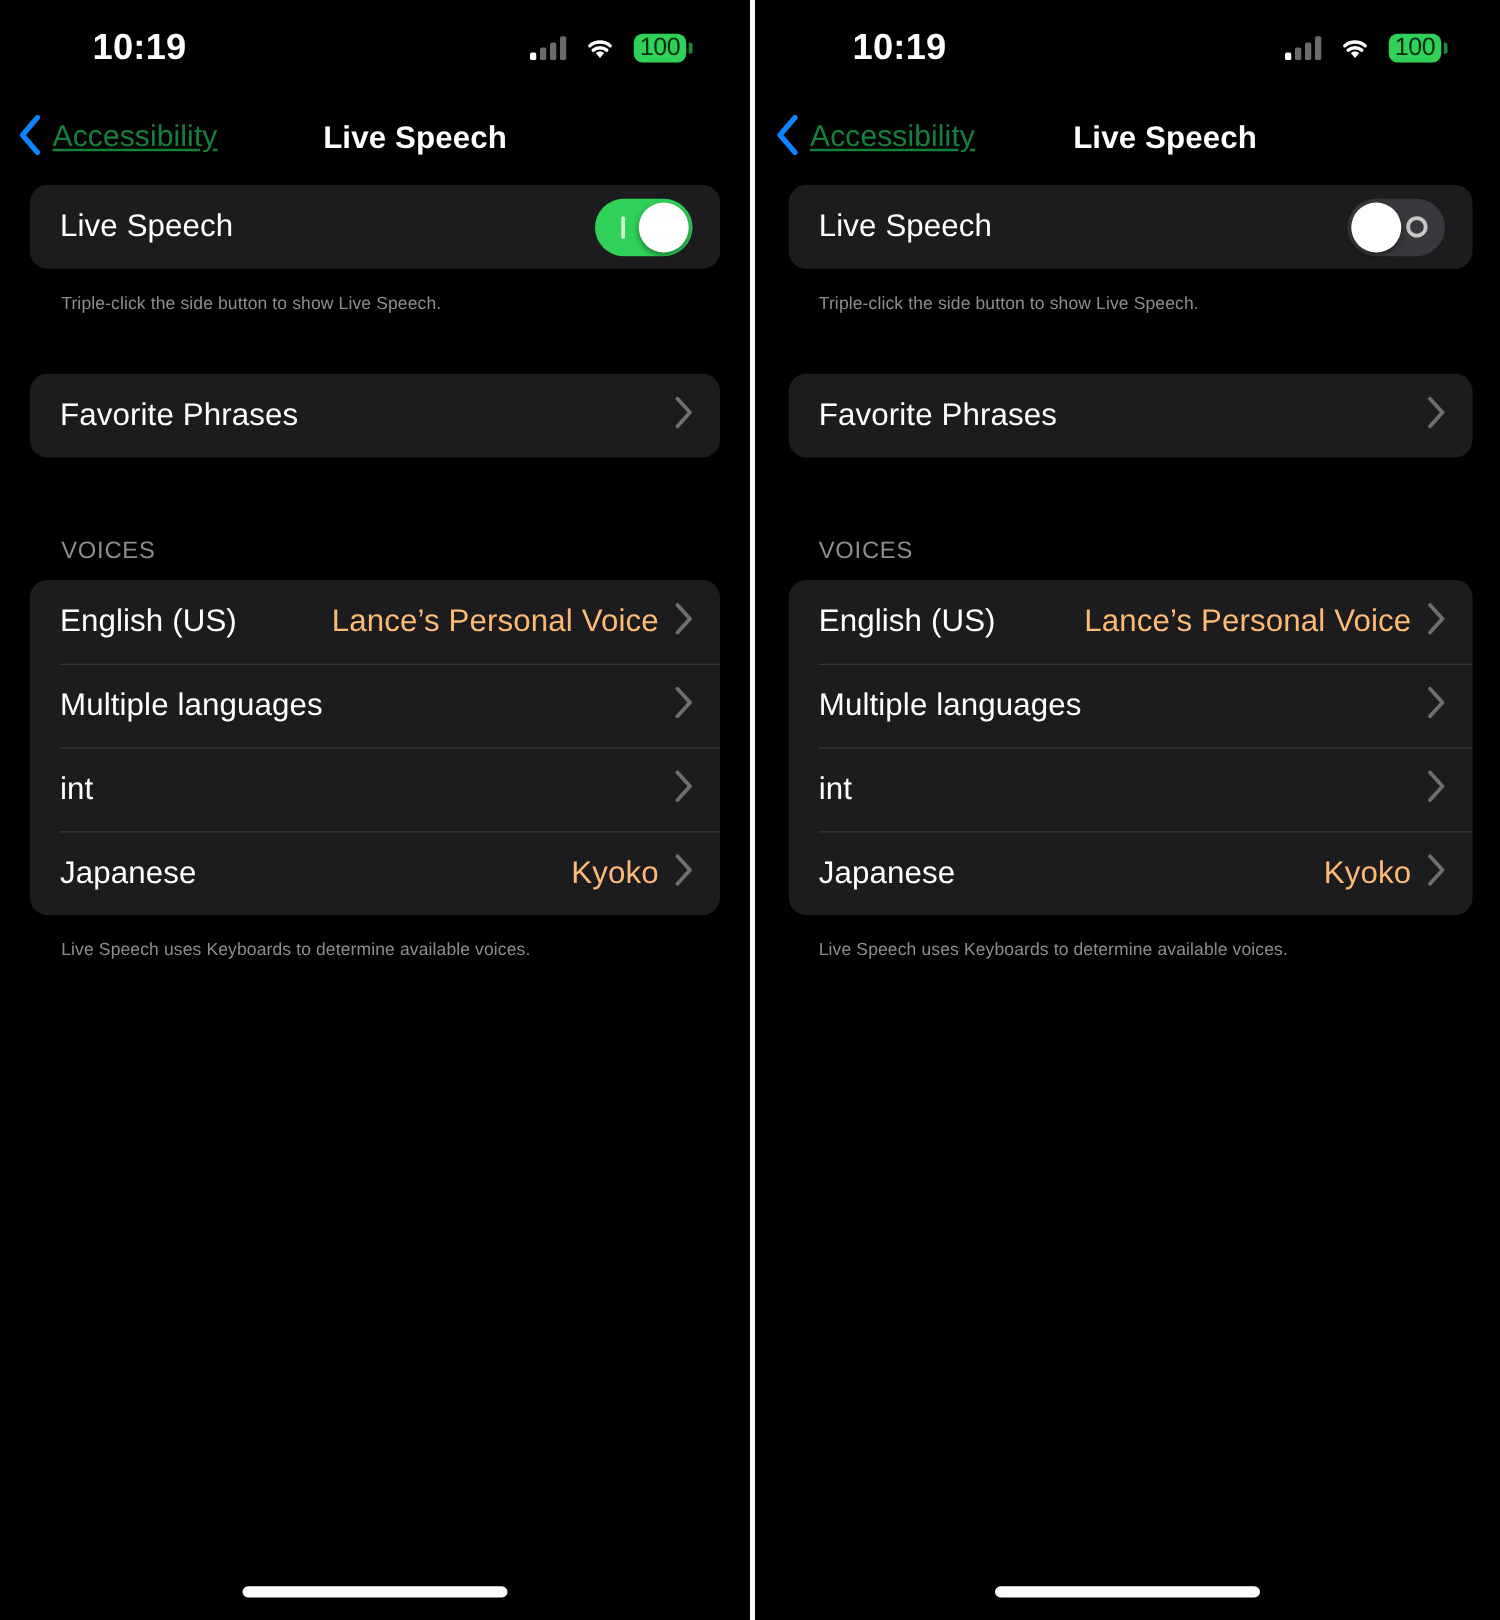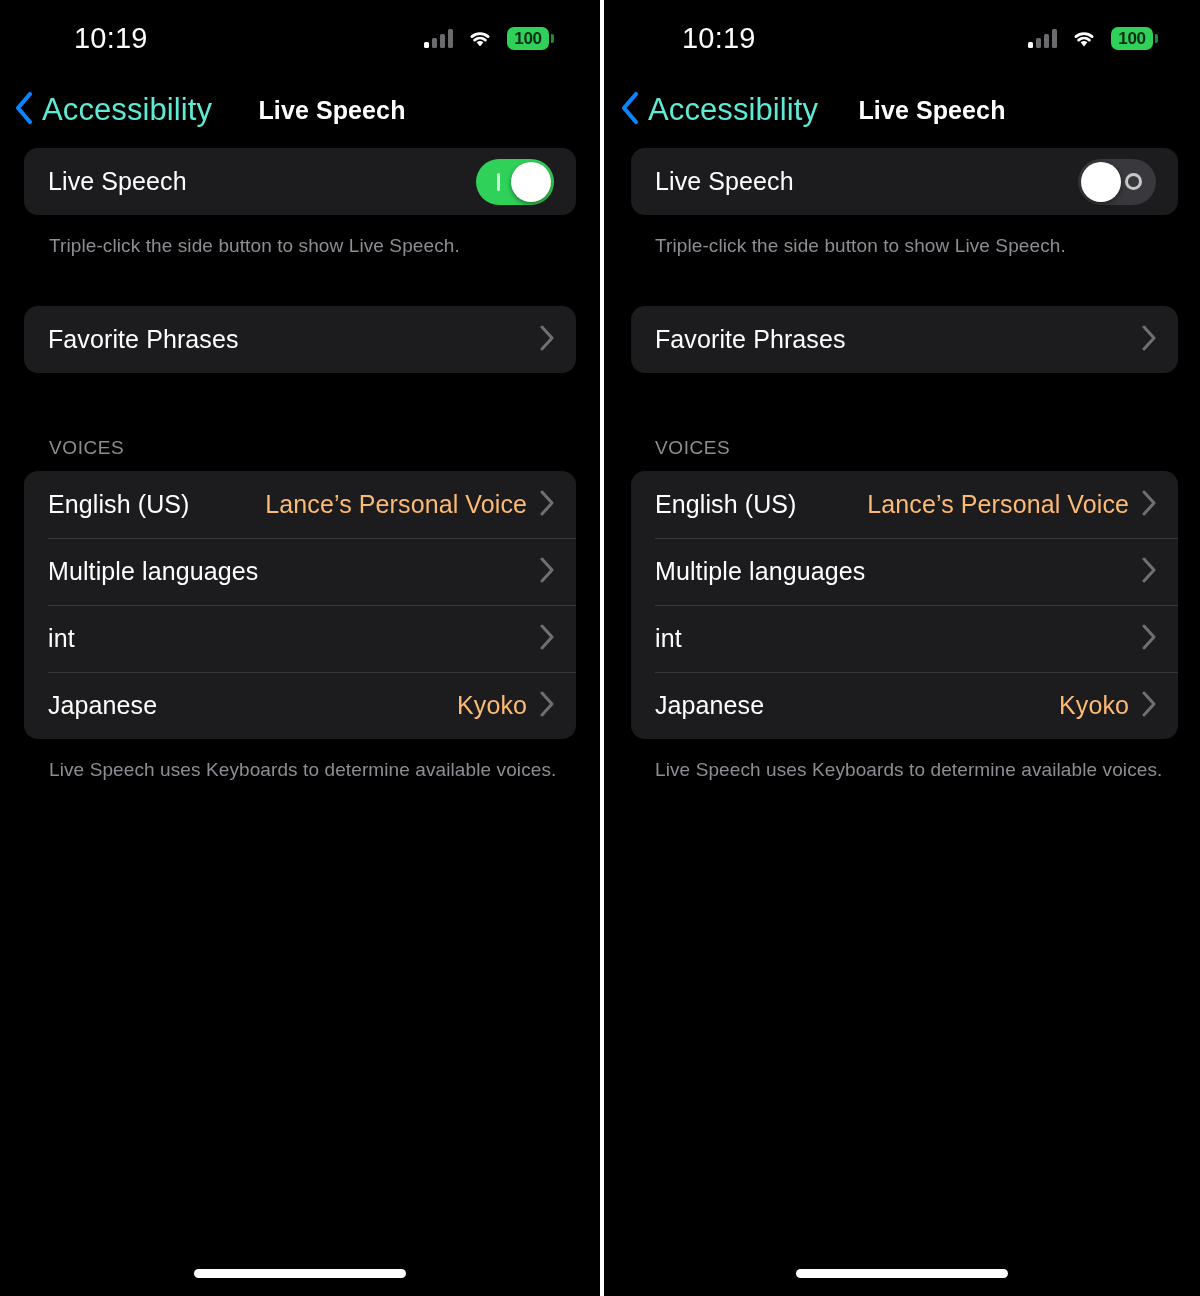--- a/index.html
+++ b/index.html
@@ -17,21 +17,21 @@
   .panel-right { width:596px; }
 
   
   .statusbar {
     position:relative; height:72px;
     display:flex; align-items:center; justify-content:space-between;
   }
   .panel-left  .statusbar { padding:0 46px 0 74px; }
   .panel-right .statusbar { padding:0 42px 0 78px; }
   .clock {
-    color:#fff; font-size:29px; font-weight:400; letter-spacing:0.2px;
+    color:#fff; font-size:29px; font-weight:700; letter-spacing:0.2px;
     padding-top:4px;
   }
   .status-icons { display:flex; align-items:center; gap:14px; padding-top:4px; }
 
   .signal { display:flex; align-items:flex-end; gap:3px; height:19px; }
   .signal i { display:block; width:5px; background:#6b6b6e; border-radius:1.5px; }
   .signal i:nth-child(1){ height:6px; background:#ffffff; }
   .signal i:nth-child(2){ height:10px; }
   .signal i:nth-child(3){ height:14px; }
   .signal i:nth-child(4){ height:19px; }
@@ -40,40 +40,40 @@
   .wifi svg { display:block; }
 
   .battery {
     display:flex; align-items:center;
   }
   .battery-body {
     width:42px; height:23px; border-radius:7px; background:#30d158;
     display:flex; align-items:center; justify-content:center;
   }
   .battery-pct {
-    font-size:17px; font-weight:700; color:#0a2c14; letter-spacing:-0.3px;
+    font-size:20px; font-weight:400; color:#0a2c14; letter-spacing:-0.3px;
     line-height:1;
   }
   .battery-cap {
     width:3px; height:9px; background:#30d158; border-radius:0 2px 2px 0;
     margin-left:2px; opacity:.65;
   }
 
   
   .navbar {
     position:relative; height:76px; display:flex; align-items:center;
   }
   .panel-left  .navbar { padding-left:14px; }
   .panel-right .navbar { padding-left:16px; }
   .back {
     display:flex; align-items:center; gap:8px; cursor:pointer;
     color:#0a84ff;
   }
   .back-chevron { display:block; }
-  .back-label { font-size:31px; color:#5eead4; letter-spacing:0.1px; }
+  .back-label { font-size:24px; color:#15803d; letter-spacing:0.1px;text-decoration:underline; }
   .nav-title {
     position:absolute; left:0; right:0; text-align:center;
     font-size:25px; font-weight:700; color:#fff; pointer-events:none;
     letter-spacing:0.1px;
   }
   .panel-left  .nav-title { padding-left:64px; }
   .panel-right .nav-title { padding-left:60px; }
 
   
   .content { position:relative; }
@@ -90,21 +90,21 @@
   .row + .row::before {
     content:""; position:absolute; left:24px; right:0; top:0;
     height:1px; background:#38383a;
   }
   .row-label { font-size:25px; color:#fff; letter-spacing:0.1px; flex:0 0 auto; }
   .row-spacer { flex:1 1 auto; }
   .row-value { font-size:25px; color:#fdba74; letter-spacing:0.1px; margin-right:12px; }
   .chev { flex:0 0 auto; opacity:.55; }
 
   .footnote {
-    font-size:19px; color:#8d8d93; line-height:1.32; letter-spacing:0.1px;
+    font-size:14px; color:#8d8d93; line-height:1.32; letter-spacing:0.1px;
   }
   .panel-left  .footnote { padding:18px 12px 0 25px; }
   .panel-right .footnote { padding:18px 12px 0 24px; }
 
   .section-hdr {
     font-size:19px; color:#8d8d93; letter-spacing:0.6px;
     text-transform:uppercase;
   }
   .panel-left  .section-hdr { padding:0 0 12px 25px; }
   .panel-right .section-hdr { padding:0 0 12px 24px; }

